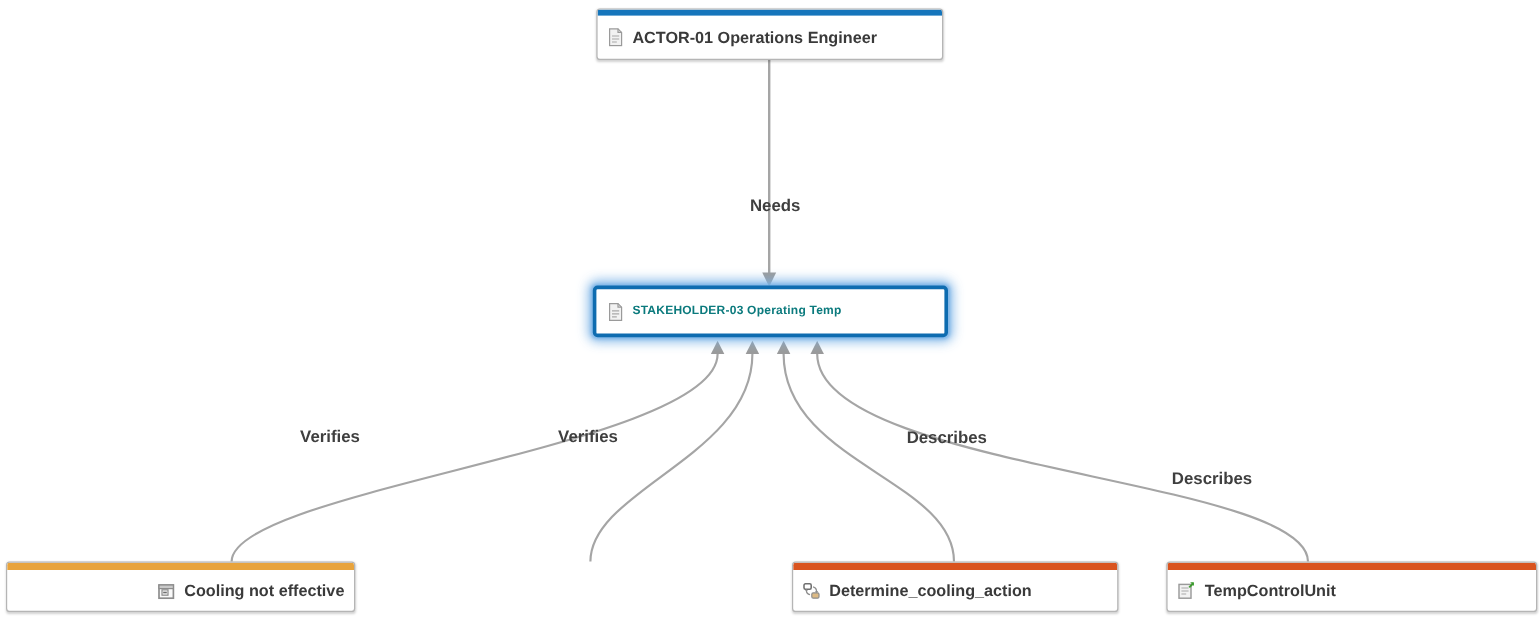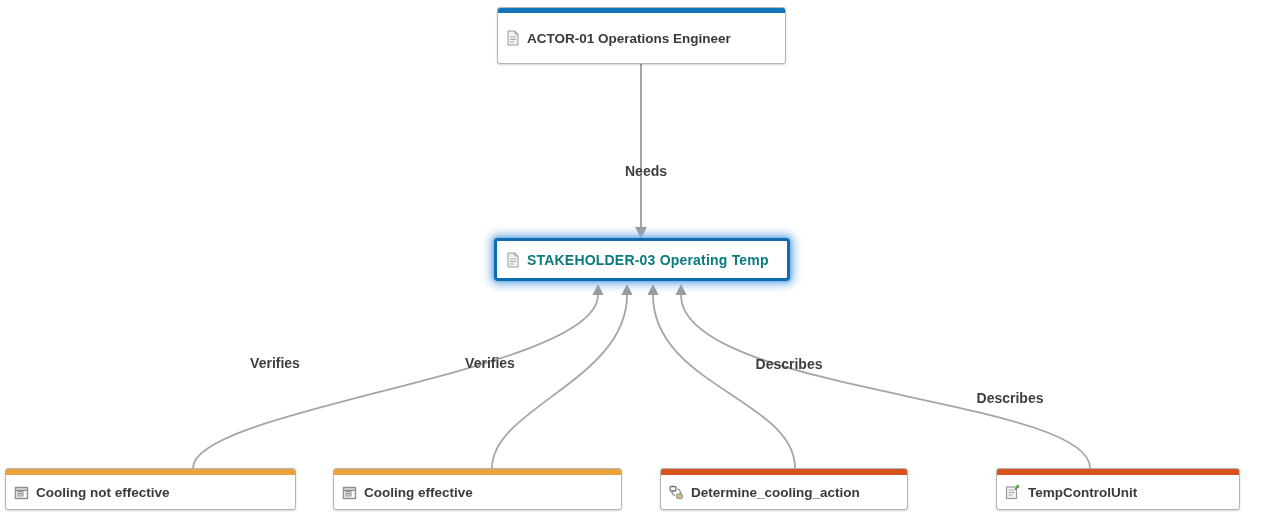--- a/index.html
+++ b/index.html
@@ -48,21 +48,21 @@
     font-size: 13.5px;
     font-weight: bold;
     color: #3a3a3a;
     white-space: nowrap;
   }
   .node.selected {
     border: 3px solid #0e6cb0;
     border-radius: 4px;
     box-shadow: 0 0 9px 4px rgba(120,178,230,0.85), 0 0 3px 1px rgba(120,178,230,0.9);
   }
-  .node.selected .label { font-size: 14px; letter-spacing: 0.2px; }
+  .node.selected .label { font-size: 10px; letter-spacing: 0.2px; }
   .icon { display: inline-flex; align-items: center; flex: 0 0 auto; }
 </style>
 </head>
 <body>
 
 <div id="canvas">
 
   <svg class="edges" width="1283" height="519" viewBox="0 0 1283 519">
 
     <path d="M641,46 L641,228" fill="none" stroke="#a5a5a5" stroke-width="2"></path>
@@ -80,21 +80,21 @@
     <path d="M1090,468 C1090,398 681,392 681,295" fill="none" stroke="#a5a5a5" stroke-width="1.8"></path>
     <polygon points="675.4,295 686.6,295 681,284" fill="#9b9b9b"></polygon>
   </svg>
 
   <div class="edge-label" style="left:646px; top:163px;">Needs</div>
   <div class="edge-label" style="left:275px; top:355px;">Verifies</div>
   <div class="edge-label" style="left:490px; top:355px;">Verifies</div>
   <div class="edge-label" style="left:789px; top:356px;">Describes</div>
   <div class="edge-label" style="left:1010px;top:355px;margin-top:35px;">Describes</div>
 
-  <div class="node" style="left:497px; top:7px; width:289px; height:57px;">
+  <div class="node" style="left:497px; top:7px; width:289px; height:43px;">
     <div class="accent" style="height: 5px; background: rgb(21, 117, 187);"></div>
     <div class="body">
       <span class="icon">
         <svg width="14" height="16" viewBox="0 0 14 16">
           <path d="M2,1 h7 l3,3 v11 h-10 z" fill="#f2f2f2" stroke="#9a9a9a" stroke-width="1"></path>
           <path d="M9,1 v3 h3" fill="none" stroke="#9a9a9a" stroke-width="1"></path>
           <line x1="4" y1="7" x2="10" y2="7" stroke="#a8a8a8" stroke-width="1"></line>
           <line x1="4" y1="9.5" x2="10" y2="9.5" stroke="#a8a8a8" stroke-width="1"></line>
           <line x1="4" y1="12" x2="8" y2="12" stroke="#a8a8a8" stroke-width="1"></line>
         </svg>
@@ -111,68 +111,54 @@
           <path d="M9,1 v3 h3" fill="none" stroke="#9a9a9a" stroke-width="1"></path>
           <line x1="4" y1="7" x2="10" y2="7" stroke="#a8a8a8" stroke-width="1"></line>
           <line x1="4" y1="9.5" x2="10" y2="9.5" stroke="#a8a8a8" stroke-width="1"></line>
           <line x1="4" y1="12" x2="8" y2="12" stroke="#a8a8a8" stroke-width="1"></line>
         </svg>
       </span>
       <span class="label" style="color: rgb(11, 122, 125);">STAKEHOLDER-03 Operating Temp</span>
     </div>
   </div>
 
-  <div class="node" style="left:5px; top:468px; width:291px; height:42px;">
+  <div class="node" style="left:5px; top:468px; width:291px; height:42px;align-items:flex-end;">
     <div class="accent" style="background: rgb(232, 163, 60);"></div>
     <div class="body">
       <span class="icon">
         <svg width="15" height="15" viewBox="0 0 15 15">
           <rect x="1.5" y="2.5" width="12" height="11" fill="#fafafa" stroke="#8d8d8d" stroke-width="1.4"></rect>
           <rect x="1.5" y="2.5" width="12" height="3" fill="#c9c9c9" stroke="#8d8d8d" stroke-width="1"></rect>
           <rect x="4" y="6.5" width="5" height="4.5" fill="#efefef" stroke="#8d8d8d" stroke-width="1"></rect>
           <line x1="5" y1="8.7" x2="8" y2="8.7" stroke="#6f6f6f" stroke-width="1.2"></line>
         </svg>
       </span>
       <span class="label">Cooling not effective</span>
     </div>
   </div>
 
-  <div class="node" style="left:333px; top:468px; width:289px; height:42px;">
-    <div class="accent" style="background: rgb(232, 163, 60);"></div>
-    <div class="body">
-      <span class="icon">
-        <svg width="15" height="15" viewBox="0 0 15 15">
-          <rect x="1.5" y="2.5" width="12" height="11" fill="#fafafa" stroke="#8d8d8d" stroke-width="1.4"></rect>
-          <rect x="1.5" y="2.5" width="12" height="3" fill="#c9c9c9" stroke="#8d8d8d" stroke-width="1"></rect>
-          <rect x="4" y="6.5" width="5" height="4.5" fill="#efefef" stroke="#8d8d8d" stroke-width="1"></rect>
-          <line x1="5" y1="8.7" x2="8" y2="8.7" stroke="#6f6f6f" stroke-width="1.2"></line>
-        </svg>
-      </span>
-      <span class="label">Cooling effective</span>
-    </div>
-  </div>
 
-  <div class="node" style="left:660px; top:468px; width:248px; height:42px;">
+  <div class="node" style="left:660px; top:468px; width:272px; height:42px;">
     <div class="accent" style="background: rgb(217, 83, 30);"></div>
     <div class="body">
       <span class="icon">
         <svg width="15" height="15" viewBox="0 0 15 15">
           <rect x="1" y="1.5" width="6" height="4.5" rx="1.2" fill="#ffffff" stroke="#707070" stroke-width="1.3"></rect>
           <rect x="7.5" y="9" width="6" height="4.5" rx="1.2" fill="#ddba84" stroke="#8d8d8d" stroke-width="1"></rect>
           <path d="M8.5,4 C11,4.5 11.5,6 11.5,8.2" fill="none" stroke="#8d8d8d" stroke-width="1.1"></path>
           <polygon points="10.2,7.6 12.8,7.6 11.5,9.4" fill="#8d8d8d"></polygon>
           <path d="M6,10.5 C3.5,10 3,8.8 3,7" fill="none" stroke="#8d8d8d" stroke-width="1.1"></path>
           <polygon points="1.9,7.6 4.2,7.6 3.1,5.9" fill="#8d8d8d"></polygon>
         </svg>
       </span>
       <span class="label">Determine_cooling_action</span>
     </div>
   </div>
 
-  <div class="node" style="left:996px; top:468px; width:244px; height:42px;">
+  <div class="node" style="left:972px; top:468px; width:309px; height:42px;">
     <div class="accent" style="background: rgb(217, 83, 30);"></div>
     <div class="body">
       <span class="icon">
         <svg width="16" height="16" viewBox="0 0 16 16">
           <rect x="1.5" y="3" width="10" height="11.5" fill="#f2f2f2" stroke="#9a9a9a" stroke-width="1.2"></rect>
           <line x1="3.5" y1="6" x2="9.5" y2="6" stroke="#a8a8a8" stroke-width="1"></line>
           <line x1="3.5" y1="8.5" x2="9.5" y2="8.5" stroke="#a8a8a8" stroke-width="1"></line>
           <line x1="3.5" y1="11" x2="7.5" y2="11" stroke="#a8a8a8" stroke-width="1"></line>
           <path d="M10,5.5 L13.5,2" fill="none" stroke="#3d9b2f" stroke-width="1.6"></path>
           <polygon points="13.9,4.3 13.9,1.2 10.8,1.2" fill="#3d9b2f"></polygon>

